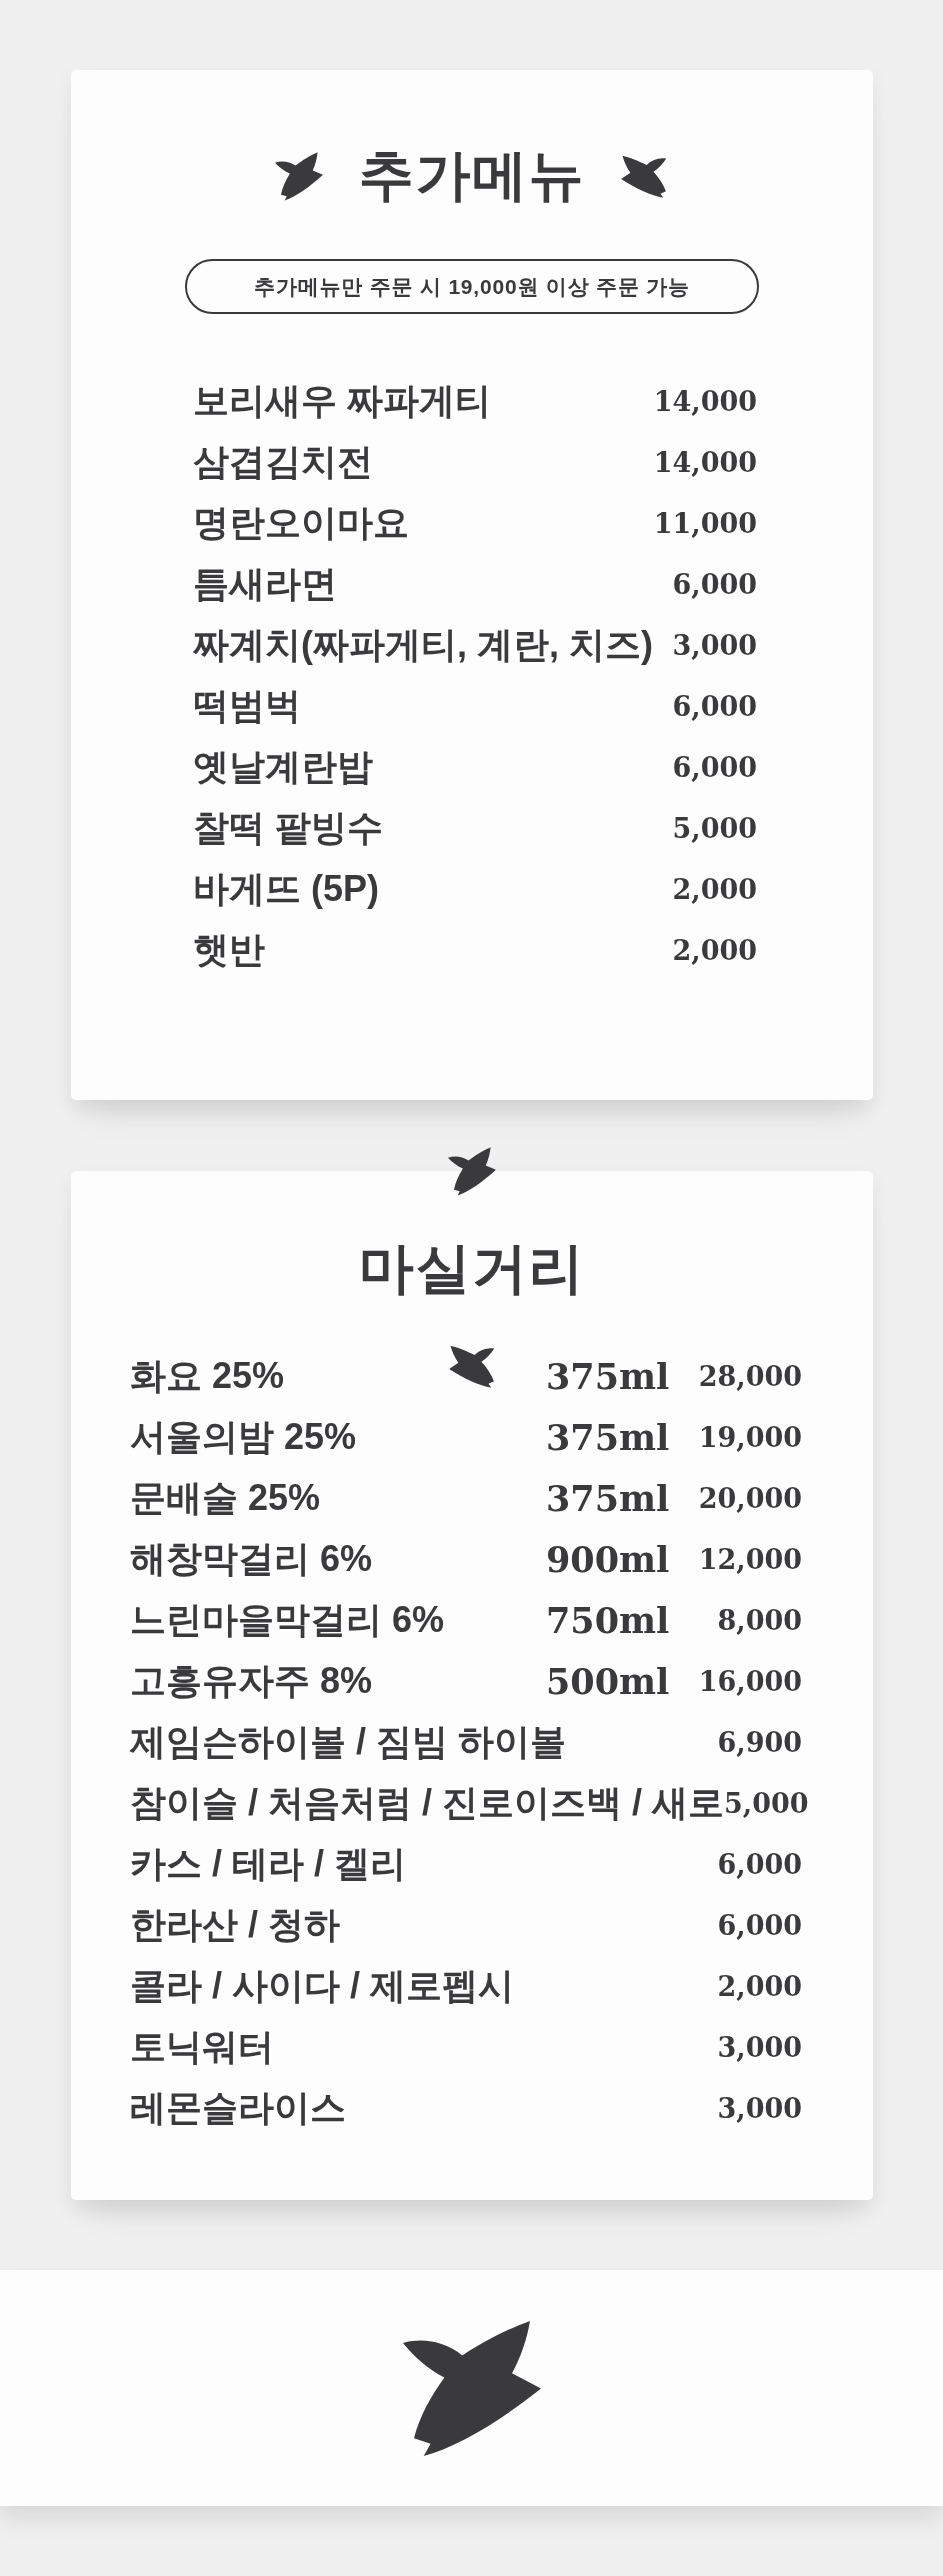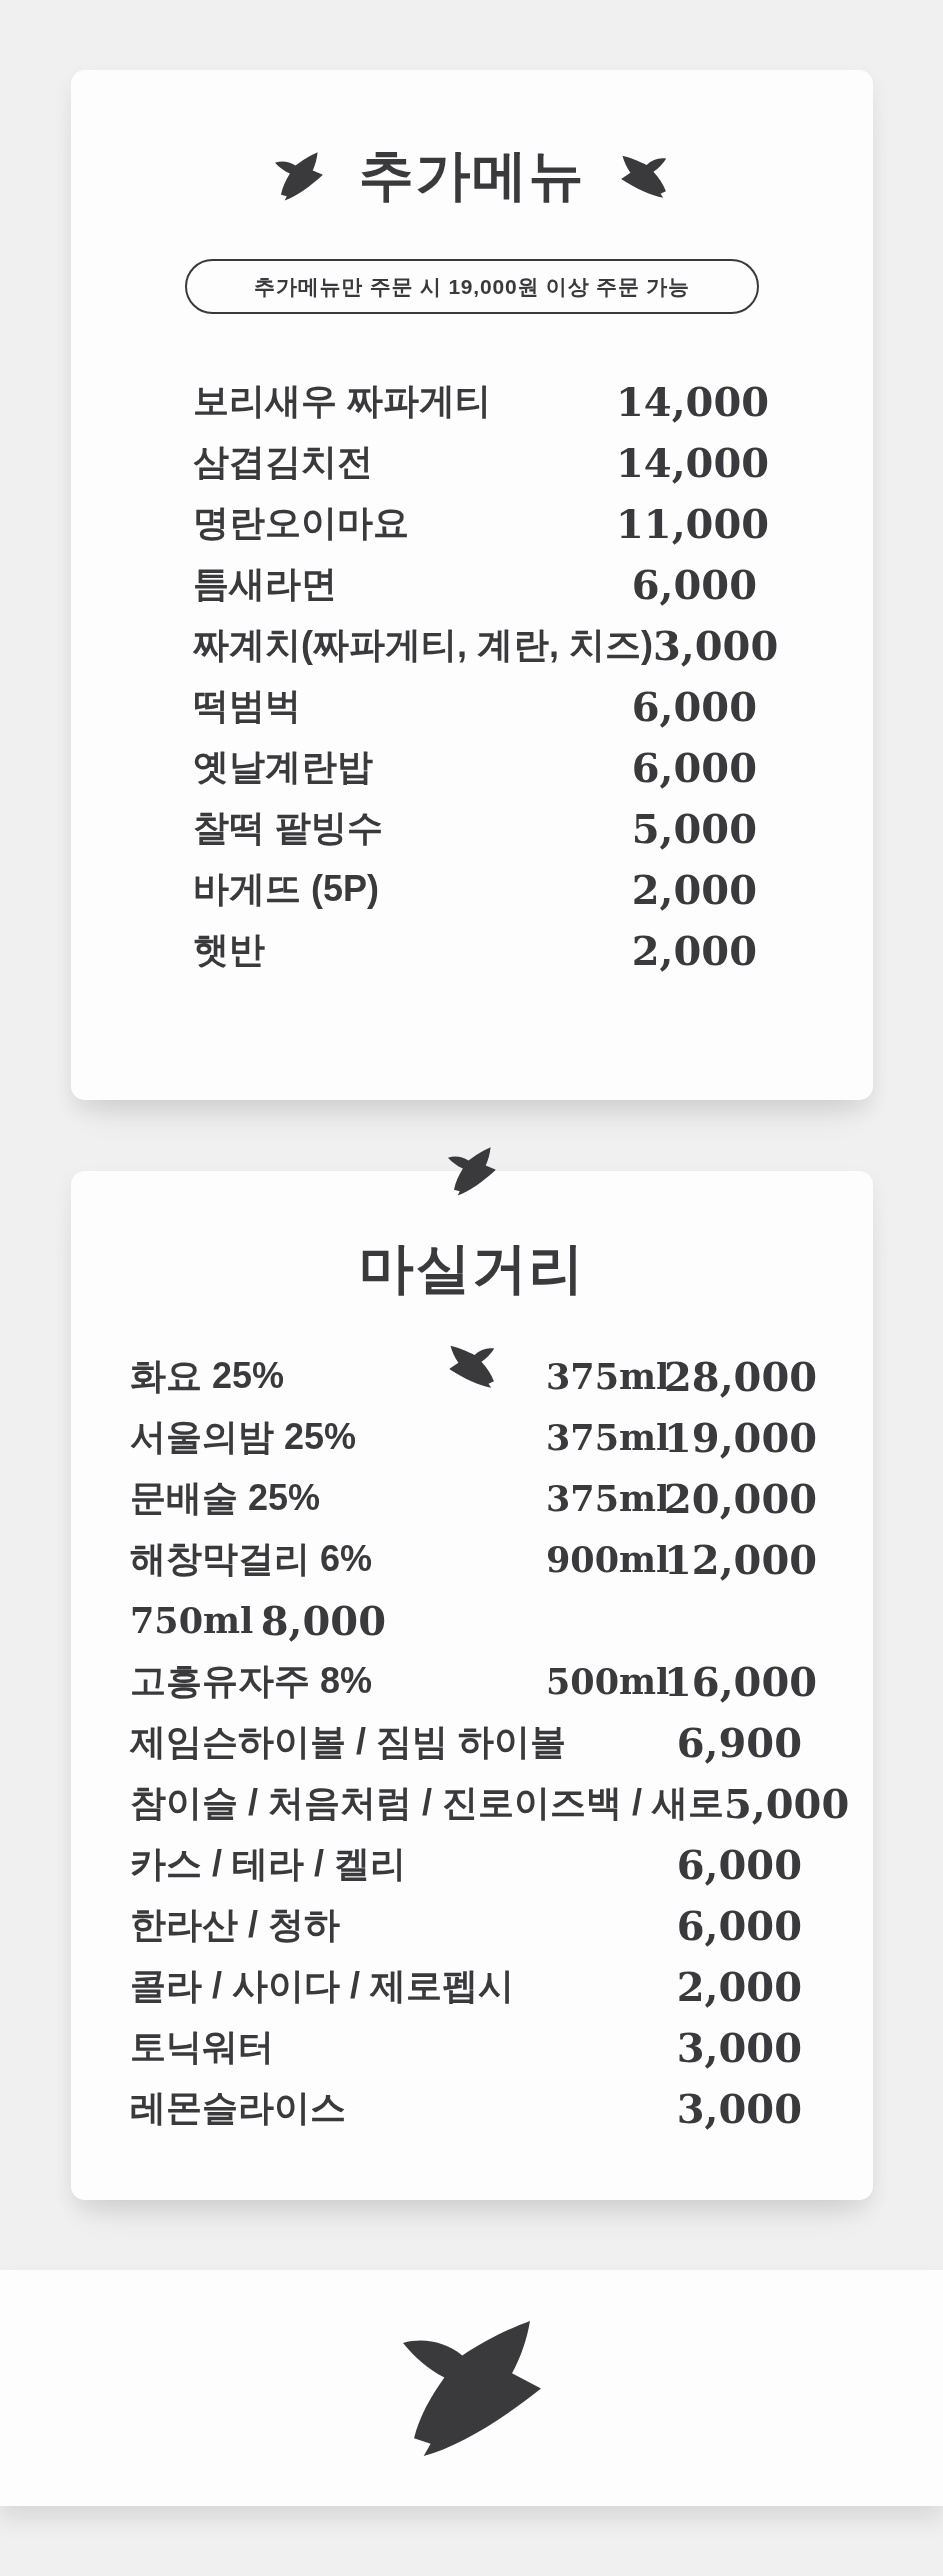--- a/index.html
+++ b/index.html
@@ -3,21 +3,21 @@
 <meta charset="utf-8">
 <style>
   html,body { margin:0; padding:0; background:#f0f0f1; }
   .page {
     position:relative; width:943px; height:2576px;
     background:#f0f0f1; overflow:hidden;
     font-family:"Liberation Sans", sans-serif; color:#3a3a3c;
   }
   .card {
     position:absolute; left:71px; width:802px;
-    background:#fdfdfd; border-radius:14px;
+    background:#fdfdfd; border-radius:5px;
     box-shadow:0 9.4px 20.4px rgba(0,0,0,0.07), 0 27px 35px -17.3px rgba(0,0,0,0.09);
   }
   .card1 { top:70px; height:1030px; }
   .card2 { top:1171px; height:1029px; }
 
   .title-row { display:flex; align-items:center; justify-content:center; gap:36px; height:90px; }
   .card1 .title-row { margin-top:61px; }
   .card2 .title-row { margin-top:53px;flex-direction:column; }
   .card-title { font-size:55px; font-weight:800; letter-spacing:1.6px; }
 
@@ -37,21 +37,21 @@
   .card2 .items { margin-top:32px; }
   .item-row { height:61px; display:flex; align-items:center; }
   .card1 .item-row { padding:0 116px 0 122px; }
   .card2 .item-row { padding:0 71px 0 59px; }
   .item-name { flex:1; font-size:36px; font-weight:700; white-space:nowrap; }
   .item-volume {
     width:118px; text-align:right; font-size:35px; font-weight:700;
     font-family:"DejaVu Serif", serif; white-space:nowrap;
   }
   .item-price {
-    width:141px; text-align:right; font-size:40px; font-weight:700;
+    width:141px; text-align:right; font-size:27px; font-weight:700;
     font-family:"DejaVu Serif", serif; white-space:nowrap;
   }
   .card2 .item-price { width:138px; }
 
   .footer-band {
     position:absolute; left:0; top:2270px; width:943px; height:236px;
     background:#fdfdfd; box-shadow:0 12.6px 22px rgba(0,0,0,0.10);
     display:flex; align-items:center; justify-content:center;
   }
   .bird-logo { width:138px; height:149px; }
@@ -159,20 +159,21 @@
         <span class="item-name">문배술 25%</span>
         <span class="item-volume">375ml</span>
         <span class="item-price">20,000</span>
       </div>
       <div class="item-row">
         <span class="item-name">해창막걸리 6%</span>
         <span class="item-volume">900ml</span>
         <span class="item-price">12,000</span>
       </div>
       <div class="item-row">
+        <span class="item-name">느린마을막걸리 6%</span>
         <span class="item-volume">750ml</span>
         <span class="item-price">8,000</span>
       </div>
       <div class="item-row">
         <span class="item-name">고흥유자주 8%</span>
         <span class="item-volume">500ml</span>
         <span class="item-price">16,000</span>
       </div>
       <div class="item-row">
         <span class="item-name">제임슨하이볼 / 짐빔 하이볼</span>

